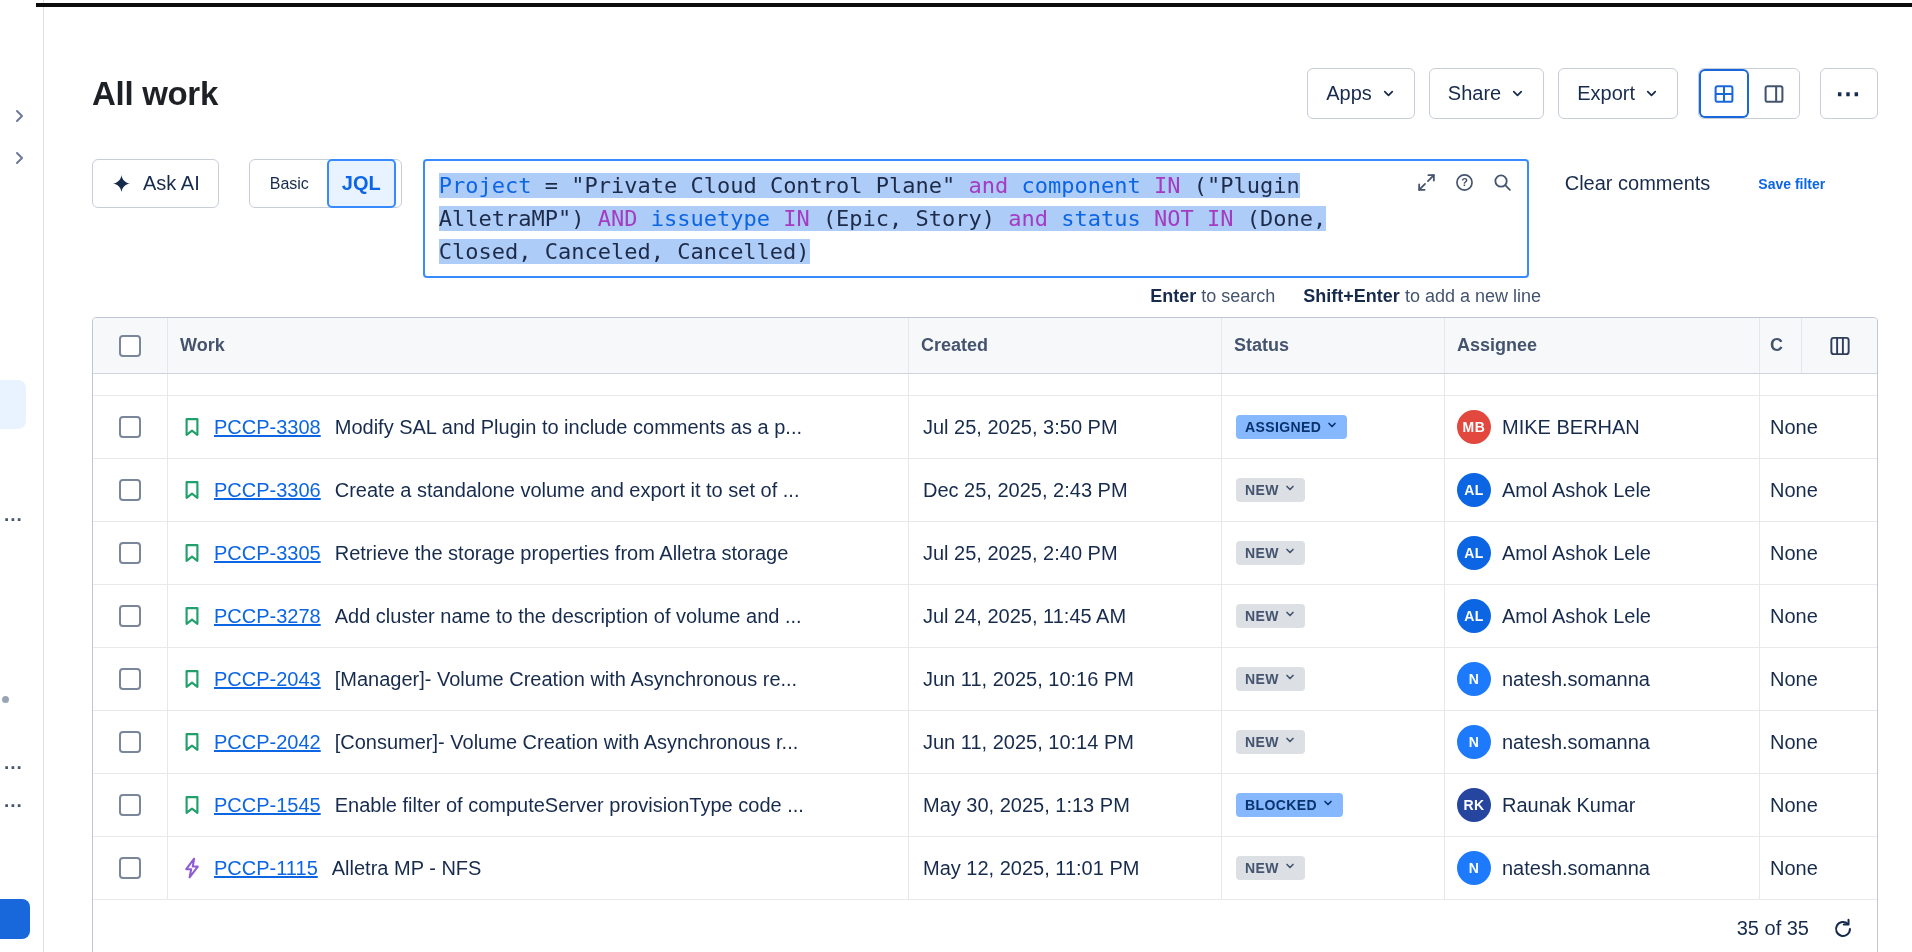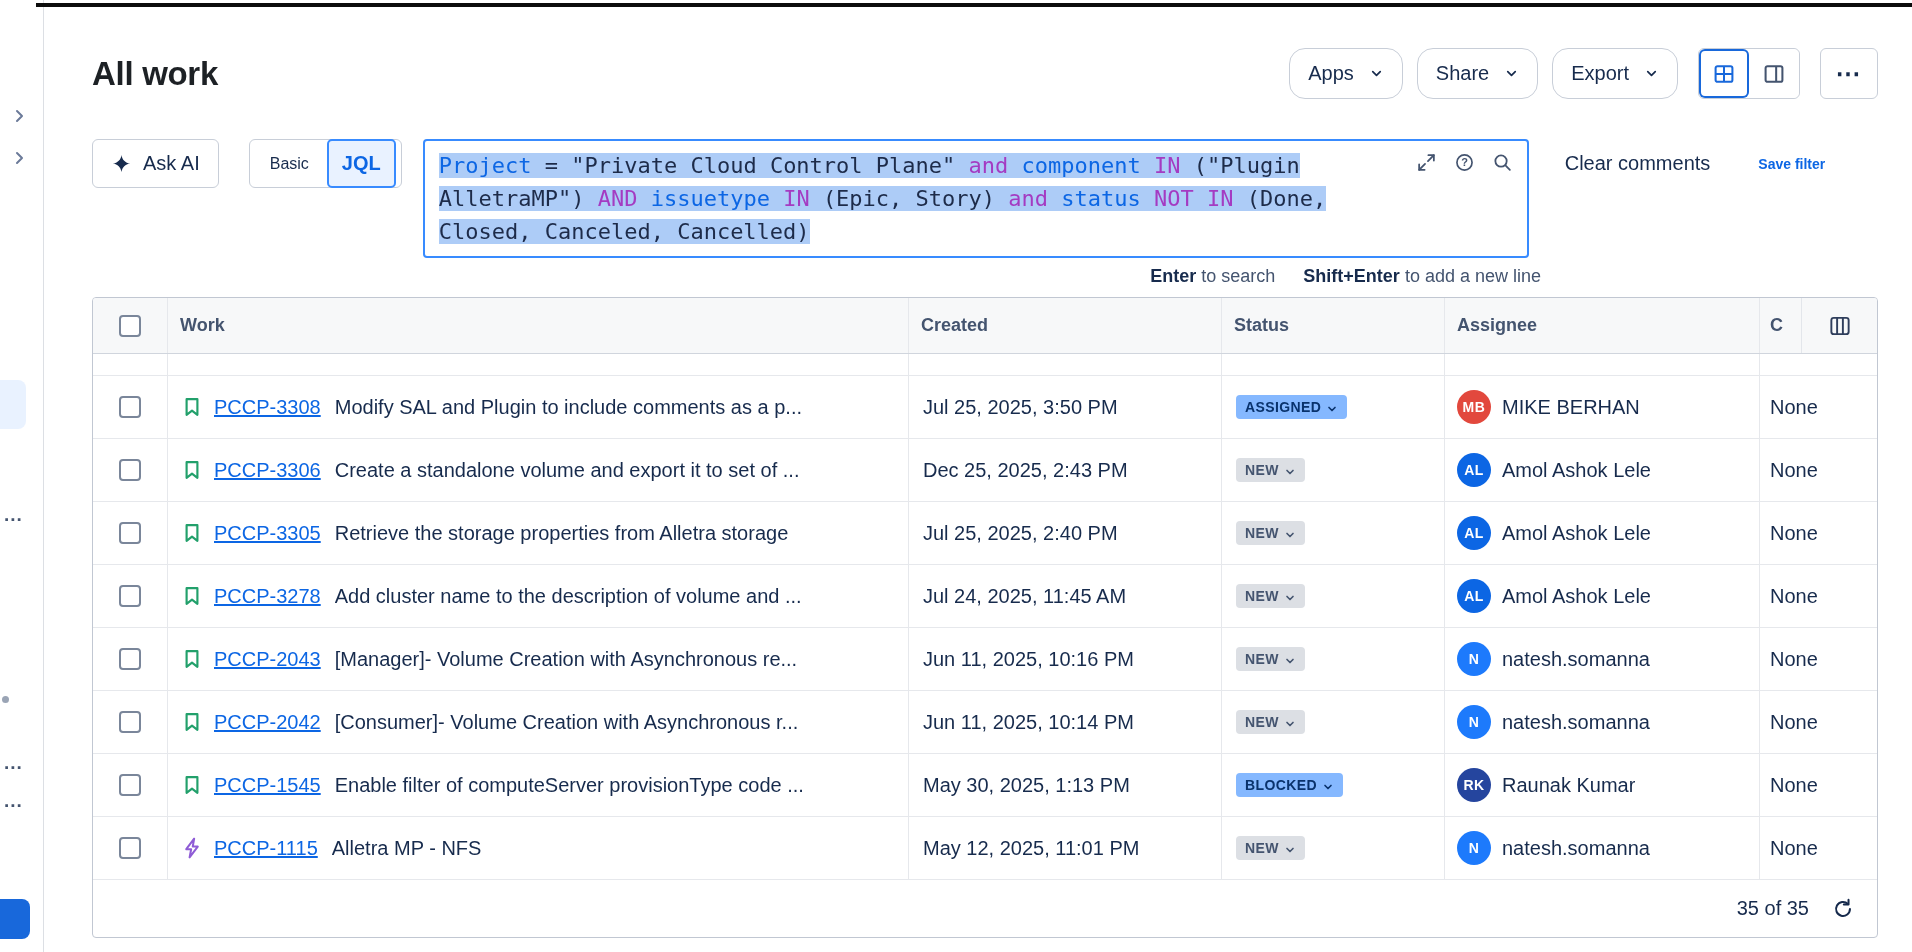--- a/index.html
+++ b/index.html
@@ -16,24 +16,24 @@
   .rail{position:absolute;left:0;top:0;bottom:0;width:44px;background:#fff;border-right:1px solid #DCDFE4;z-index:5}
   .rail .rail-chevron{position:absolute;left:10px;color:#6B7A99}
   .rail-sel{position:absolute;left:0;top:380px;width:26px;height:49px;background:#E9F2FF;border-radius:0 8px 8px 0}
   .rail-dots{position:absolute;left:4px;color:#44546F;font-size:19px;font-weight:700;letter-spacing:1px;line-height:1}
   .rail-dot{position:absolute;left:2px;width:7px;height:7px;border-radius:50%;background:#9AA4B5}
   .rail-blue{position:absolute;left:-8px;top:899px;width:38px;height:40px;background:#1868DB;border-radius:8px}
 
   .main{position:absolute;left:44px;top:0;right:0;bottom:0;padding:0 34px 0 48px}
 
   
-  .page-header{display:flex;align-items:center;justify-content:space-between;margin-top:48px}
+  .page-header{display:flex;align-items:center;justify-content:space-between;margin-top:68px}
   .page-title{font-size:33px;line-height:40px;font-weight:700;letter-spacing:-.3px;color:#1D2125}
   .actions{display:flex;align-items:center;gap:14px}
-  .btn{display:inline-flex;align-items:center;gap:15px;height:51px;padding:0 18px;border:1px solid #C8CED8;border-radius:16px;background:#fff;font-size:20px;font-weight:500;color:#172B4D}
+  .btn{display:inline-flex;align-items:center;gap:9px;height:51px;padding:0 18px;border:1px solid #C8CED8;border-radius:6px;background:#fff;font-size:20px;font-weight:500;color:#172B4D}
   .view-group{display:flex;border:1px solid #C8CED8;border-radius:6px;background:#fff;margin-left:6px}
   .view-cell{width:50px;height:49px;display:flex;align-items:center;justify-content:center;color:#44546F;background:#fff;border-radius:6px;cursor:pointer}
   .view-cell.active{color:#1868DB;box-shadow:inset 0 0 0 2px #1868DB}
   .more-btn{width:58px;height:51px;display:flex;align-items:center;justify-content:center;border:1px solid #C8CED8;border-radius:6px;background:#fff;font-size:25px;font-weight:700;color:#172B4D;letter-spacing:2px;margin-left:6px}
 
   
   .filter-row{display:flex;align-items:flex-start;margin-top:40px}
   .ask-ai{height:49px;display:inline-flex;align-items:center;gap:11px;padding:0 18px;border:1px solid #C8CED8;border-radius:6px;background:#fff;font-size:20px;font-weight:500;color:#172B4D}
   .mode-group{height:49px;display:flex;align-items:center;gap:3px;border:1px solid #C8CED8;border-radius:6px;background:#fff;padding:0 5px;margin-left:30px}
   .mode-basic{padding:0 15px;font-size:16px;color:#172B4D;cursor:pointer}
@@ -69,21 +69,21 @@
   .row{height:63px;border-bottom:1px solid #E6E8EC}
   .td{font-size:20px;color:#172B4D}
   .col-check{justify-content:center}
   .checkbox{width:22px;height:22px;border:2px solid #7A869A;border-radius:4px;background:#fff;cursor:pointer}
   .col-work{padding-left:12px;gap:10px;overflow:hidden}
   .type-icon{flex:0 0 auto}
   .issue-key{color:#0C66E4;text-decoration:underline;font-weight:500;white-space:nowrap}
   .summary{white-space:nowrap;overflow:hidden;margin-left:4px}
   .col-created{padding-left:14px;white-space:nowrap}
   .col-status{padding-left:14px}
-  .chip{display:inline-flex;align-items:flex-end;gap:5px;padding:4px 9px;border-radius:4px;font-weight:700;font-size:14px;letter-spacing:.4px;cursor:pointer;white-space:nowrap}
+  .chip{display:inline-flex;align-items:flex-start;gap:5px;padding:4px 9px;border-radius:4px;font-weight:700;font-size:14px;letter-spacing:.4px;cursor:pointer;white-space:nowrap}
   .chip.blue{background:#85B8FF;color:#09326C}
   .chip.gray{background:#DCDFE4;color:#44546F}
   .col-assignee{padding-left:12px;gap:11px;overflow:hidden}
   .avatar{width:34px;height:34px;border-radius:50%;color:#fff;font-size:14px;font-weight:700;display:flex;align-items:center;justify-content:center;flex:0 0 auto;letter-spacing:.5px}
   .assignee-name{white-space:nowrap;overflow:hidden}
   .col-last{padding-left:10px;color:#172B4D}
   .tfoot{height:57px;display:flex;align-items:center;justify-content:flex-end;gap:22px;padding-right:22px}
   .count{font-size:20px;color:#172B4D}
   .refresh{color:#172B4D;cursor:pointer}
 </style>

